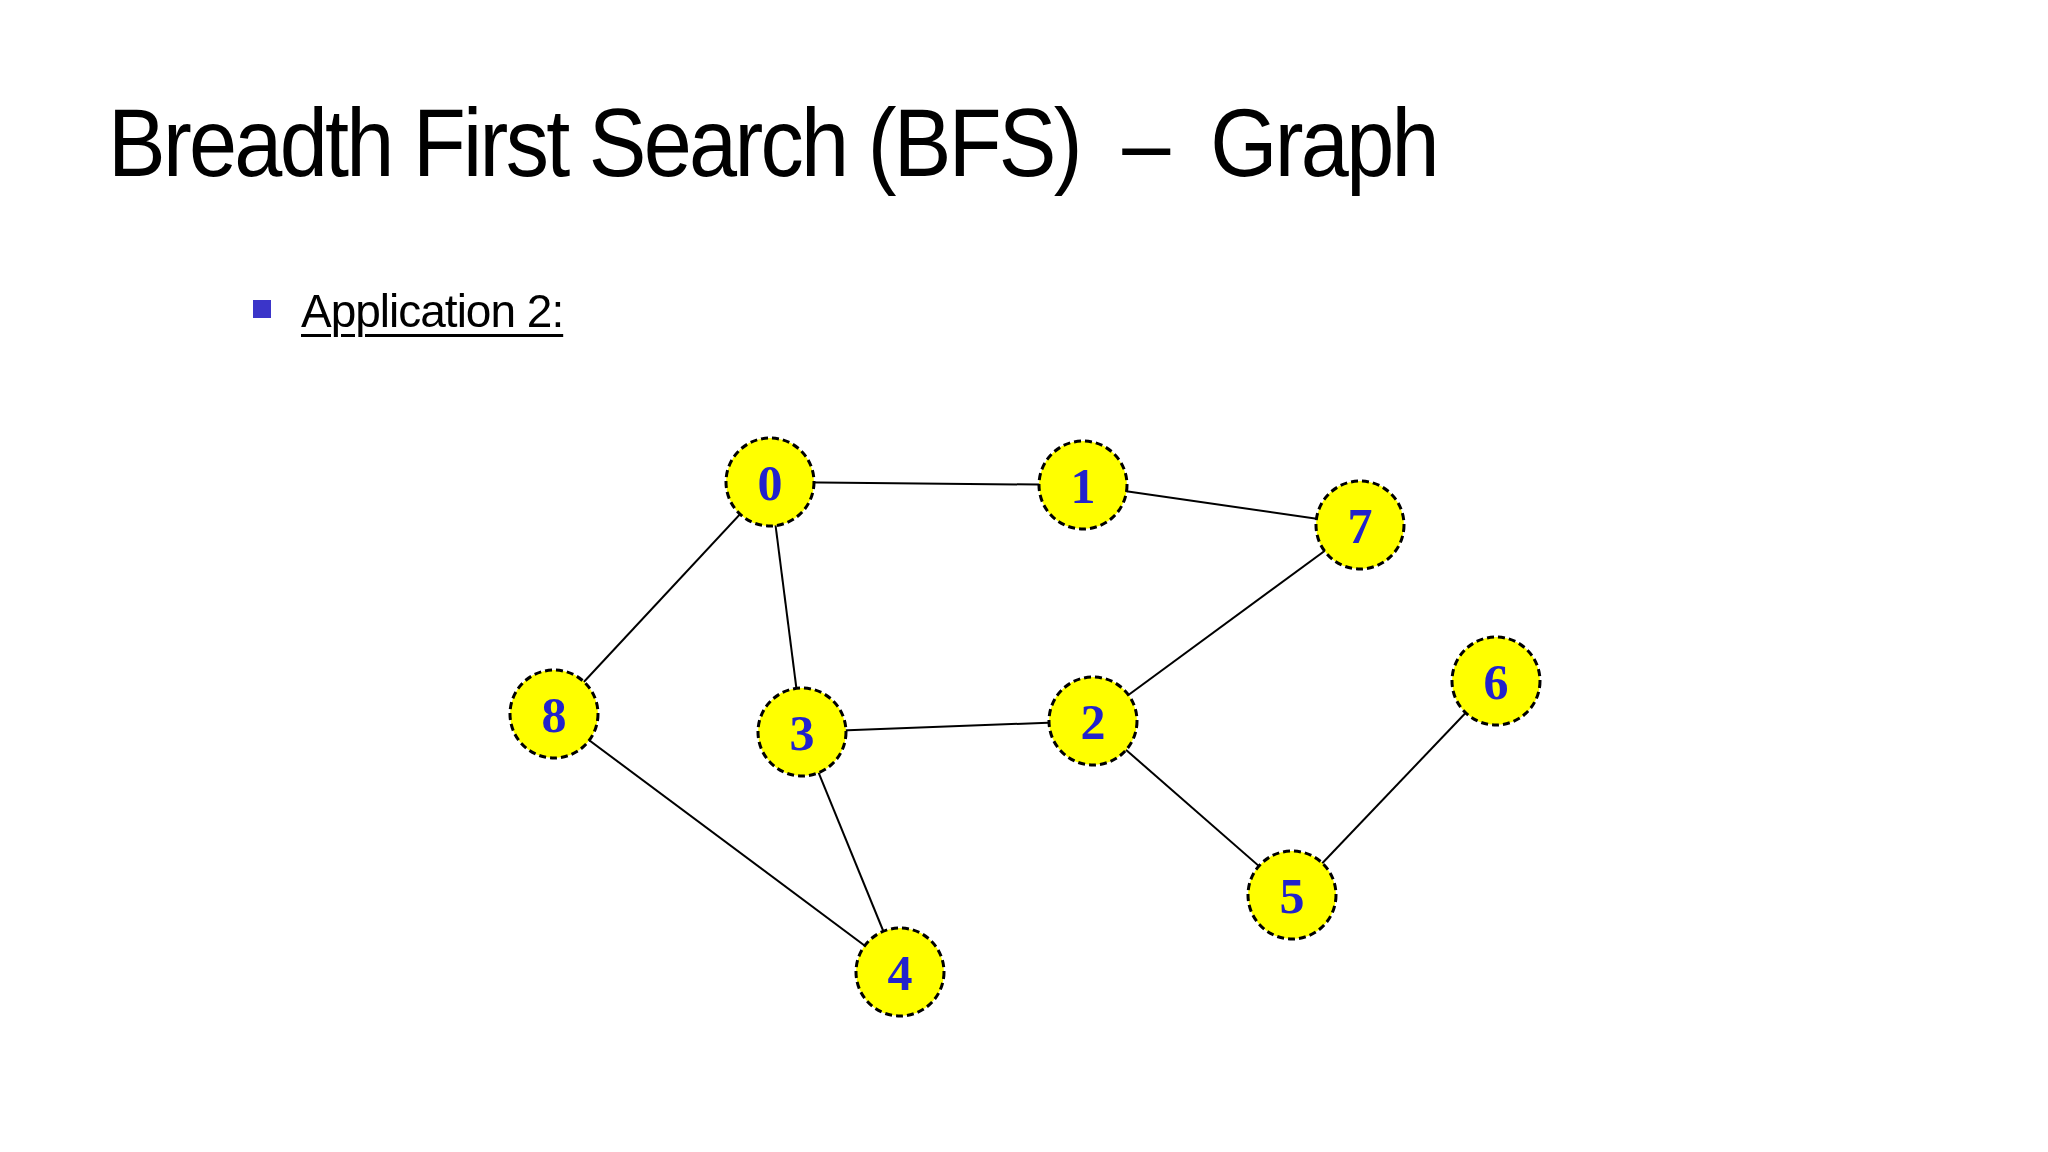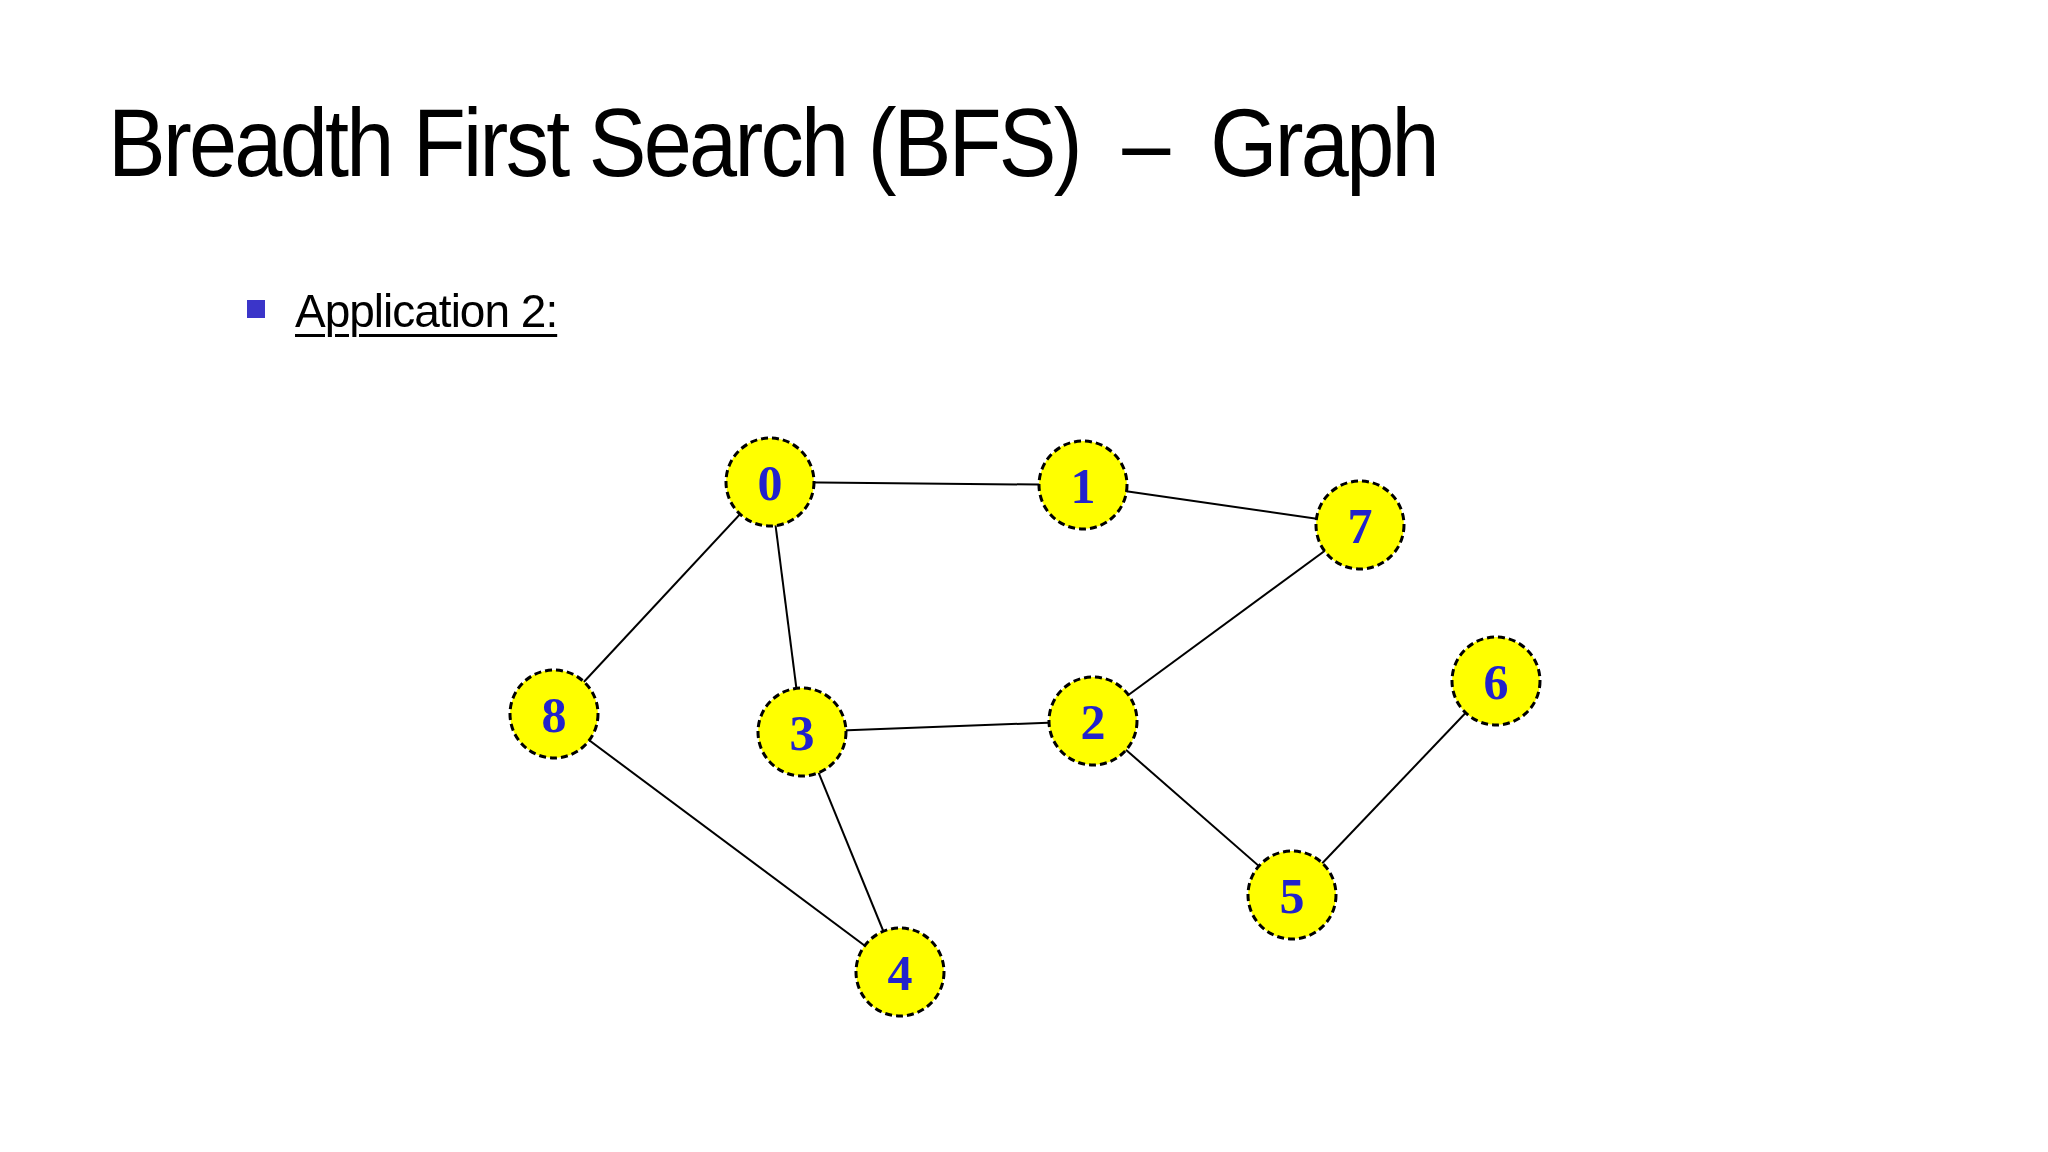--- a/index.html
+++ b/index.html
@@ -25,21 +25,21 @@
     font-weight: 500;
     color: #000000;
     letter-spacing: -3px;
     white-space: pre;
     transform: scaleX(0.9);
     transform-origin: left top;
     line-height: 1.15;
   }
   .bullet-row {
     position: absolute;
-    left: 247px;
+    left: 253px;
     top: 284px;
     display: flex;
     align-items: flex-start;
   }
   .bullet-square {
     width: 18px;
     height: 18px;
     background: #3B35C9;
     margin-top: 16px;
     flex: 0 0 auto;

